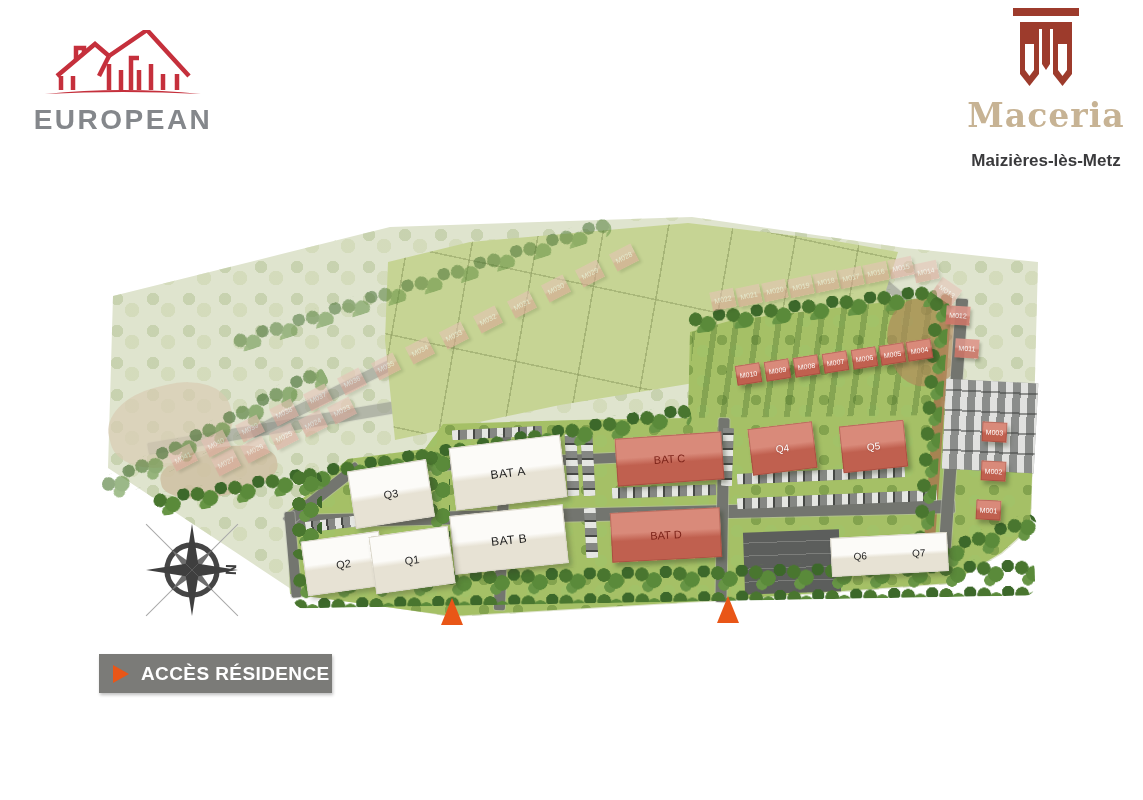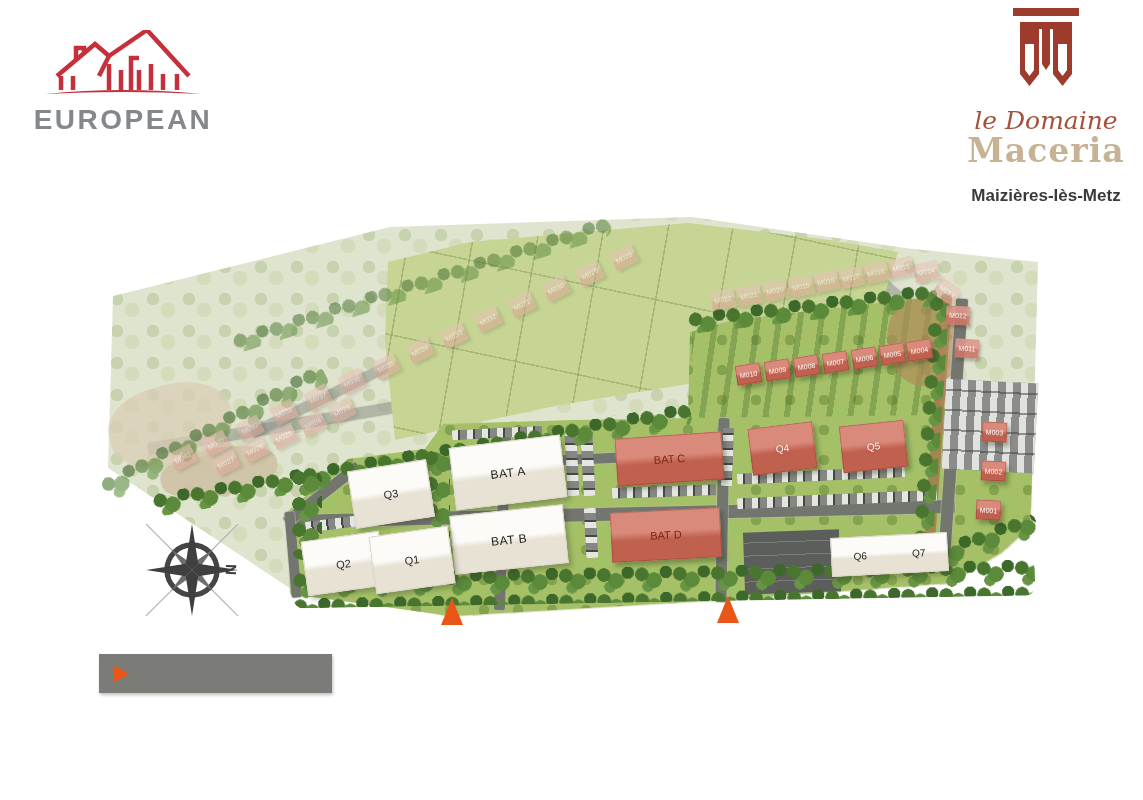--- a/index.html
+++ b/index.html
@@ -115,21 +115,20 @@
         <rect x="13" y="14" width="52" height="7"></rect>
         <path d="M13 21 L32 21 L32 66 L22.5 78 L13 66 Z"></path>
         <path d="M46 21 L65 21 L65 66 L55.5 78 L46 66 Z"></path>
         <path d="M35 21 L43 21 L43 56 L39 62 L35 56 Z"></path>
       </g>
       <g fill="#ffffff">
         <path d="M18 36 L27 36 L27 62 L22.5 68 L18 62 Z"></path>
         <path d="M51 36 L60 36 L60 62 L55.5 68 L51 62 Z"></path>
       </g>
     </svg>
-    <div class="mc-script">le Domaine</div>
     <div class="mc-name">Maceria</div>
     <div class="mc-city">Maizières-lès-Metz</div>
   </div>
 
   <div class="plan">
     <div class="poly site-base"></div>
 
     <div class="road washed" style="left:252px;top:428px;width:424px;height:11px;transform:rotate(-26.3deg)"></div>
     <div class="road washed" style="left:148px;top:443px;width:562px;height:12px;transform:rotate(-9.6deg)"></div>
     <div class="road washed cul" style="left:432px;top:302px;width:10px;height:100px;transform:rotate(-6deg)"></div>
@@ -355,15 +354,16 @@
           <path d="M46 90 L52 52 L46 46 L40 52 Z"></path>
         <path d="M2 46 L40 40 L46 46 L40 52 Z"></path>
           <path d="M90 46 L52 40 L46 46 L52 52 Z"></path>
       </g>
     </svg>
   </div>
   <div class="north">N</div>
 
   <div class="access">
     <span class="play"></span>
+    <span class="txt">ACCÈS RÉSIDENCE</span>
   </div>
 
 </div>
 
 </body></html>

